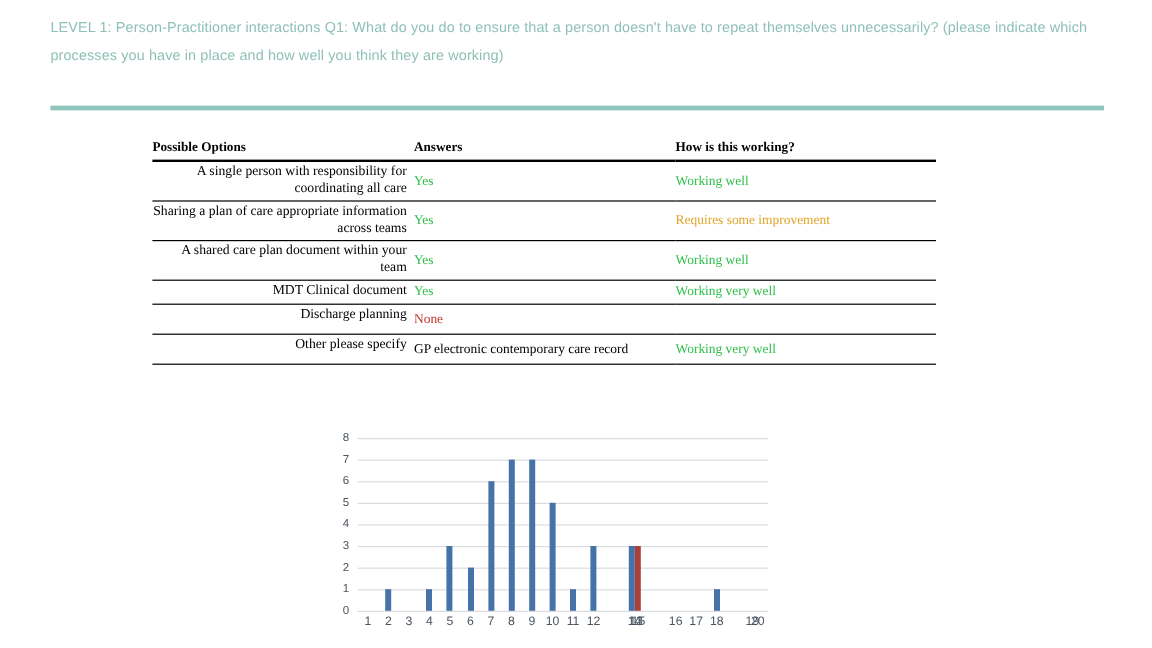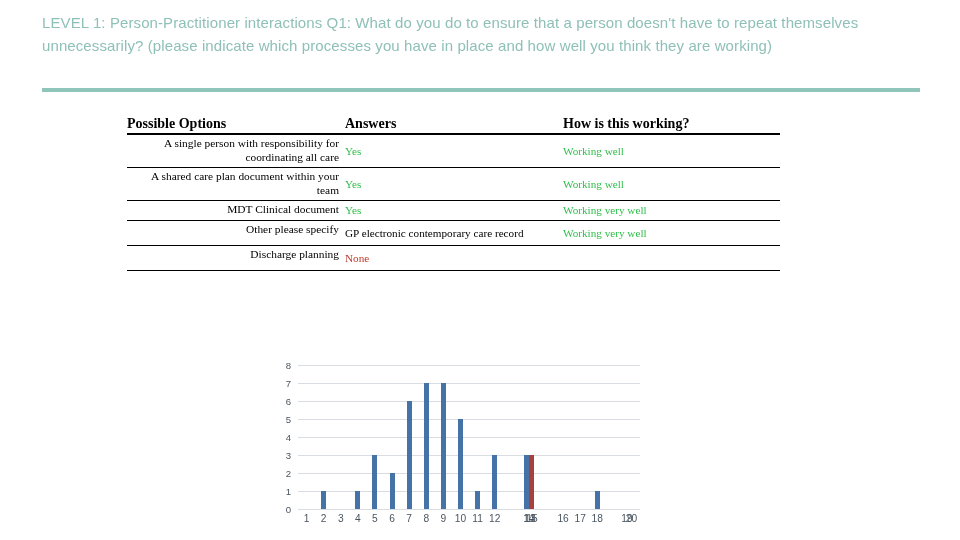--- a/index.html
+++ b/index.html
@@ -17,21 +17,21 @@
 
   
   #title-block {
     position: absolute;
     left: 42px;
     top: 12px;
     width: 878px;
   }
   #page-title {
     font-family: "Liberation Sans", sans-serif;
-    font-size: 15px;
+    font-size: 12px;
     line-height: 22.6px;
     color: #8fc0b8;
     font-weight: 400;
     letter-spacing: 0.1px;
   }
   #title-divider {
     position: absolute;
     left: 42px;
     top: 88px;
     width: 878px;
@@ -56,21 +56,21 @@
   #options-table th,
   #options-table td {
     padding: 0;
     vertical-align: top;
     font-size: 11.4px;
     line-height: 13.4px;
     color: #000000;
   }
   #options-table thead th {
     font-weight: bold;
-    font-size: 14px;
+    font-size: 11px;
     padding-bottom: 3px;
     border-bottom: 2.2px solid #000000;
     text-align: left;
   }
   #options-table tbody tr > * {
     border-bottom: 1.6px solid #000000;
   }
   #options-table tbody td.opt {
     padding-top: 2px;
     padding-bottom: 2px;
@@ -179,53 +179,62 @@
       <tr class="row-tall">
         <td class="opt">A single person with responsibility for coordinating all care</td>
         <td class="ans">
           <span class="cell-answer sw-green">Yes</span>
         </td>
         <td class="work">
           <span class="cell-working sw-green">Working well</span>
         </td>
       </tr>
       <tr class="row-tall">
+        <td class="opt">Sharing a plan of care  appropriate information across teams</td>
+        <td class="ans">
+          <span class="cell-answer sw-green">Yes</span>
+        </td>
+        <td class="work">
+          <span class="cell-working sw-amber">Requires some improvement</span>
+        </td>
+      </tr>
+      <tr class="row-tall">
         <td class="opt">A shared care plan document within your team</td>
         <td class="ans">
           <span class="cell-answer sw-green">Yes</span>
         </td>
         <td class="work">
           <span class="cell-working sw-green">Working well</span>
         </td>
       </tr>
       <tr class="row-short">
         <td class="opt">MDT  Clinical document</td>
         <td class="ans">
           <span class="cell-answer sw-green">Yes</span>
         </td>
         <td class="work">
           <span class="cell-working sw-green">Working very well</span>
         </td>
       </tr>
       <tr class="row-mid">
+        <td class="opt">Discharge planning</td>
+        <td class="ans">
+          <span class="cell-answer sw-red">None</span>
+        </td>
+        <td class="work">
+          <span class="cell-working sw-green"></span>
+        </td>
+      </tr>
+      <tr class="row-mid">
         <td class="opt">Other  please specify</td>
         <td class="ans">
           <span class="cell-answer ">GP electronic  contemporary care record</span>
         </td>
         <td class="work">
           <span class="cell-working sw-green">Working very well</span>
-        </td>
-      </tr>
-      <tr class="row-mid">
-        <td class="opt">Discharge planning</td>
-        <td class="ans">
-          <span class="cell-answer sw-red">None</span>
-        </td>
-        <td class="work">
-          <span class="cell-working sw-green"></span>
         </td>
       </tr>
     </tbody>
 </table>
 
 <div id="chart">
   <div id="y-axis-labels">
       <div class="y-tick" style="top: 151px;">0</div>
       <div class="y-tick" style="top: 133px;">1</div>
       <div class="y-tick" style="top: 115px;">2</div>

